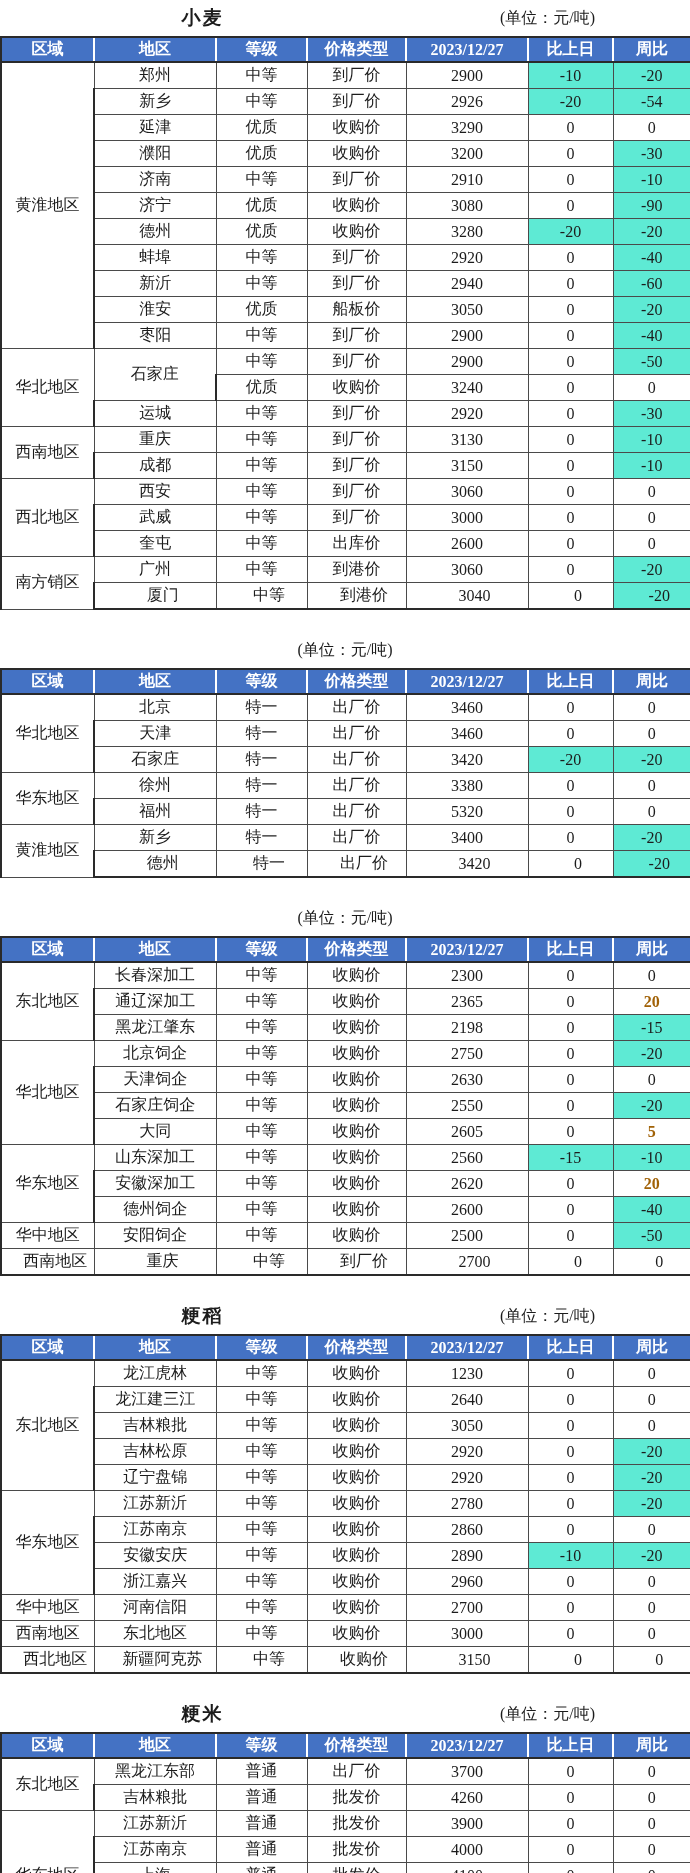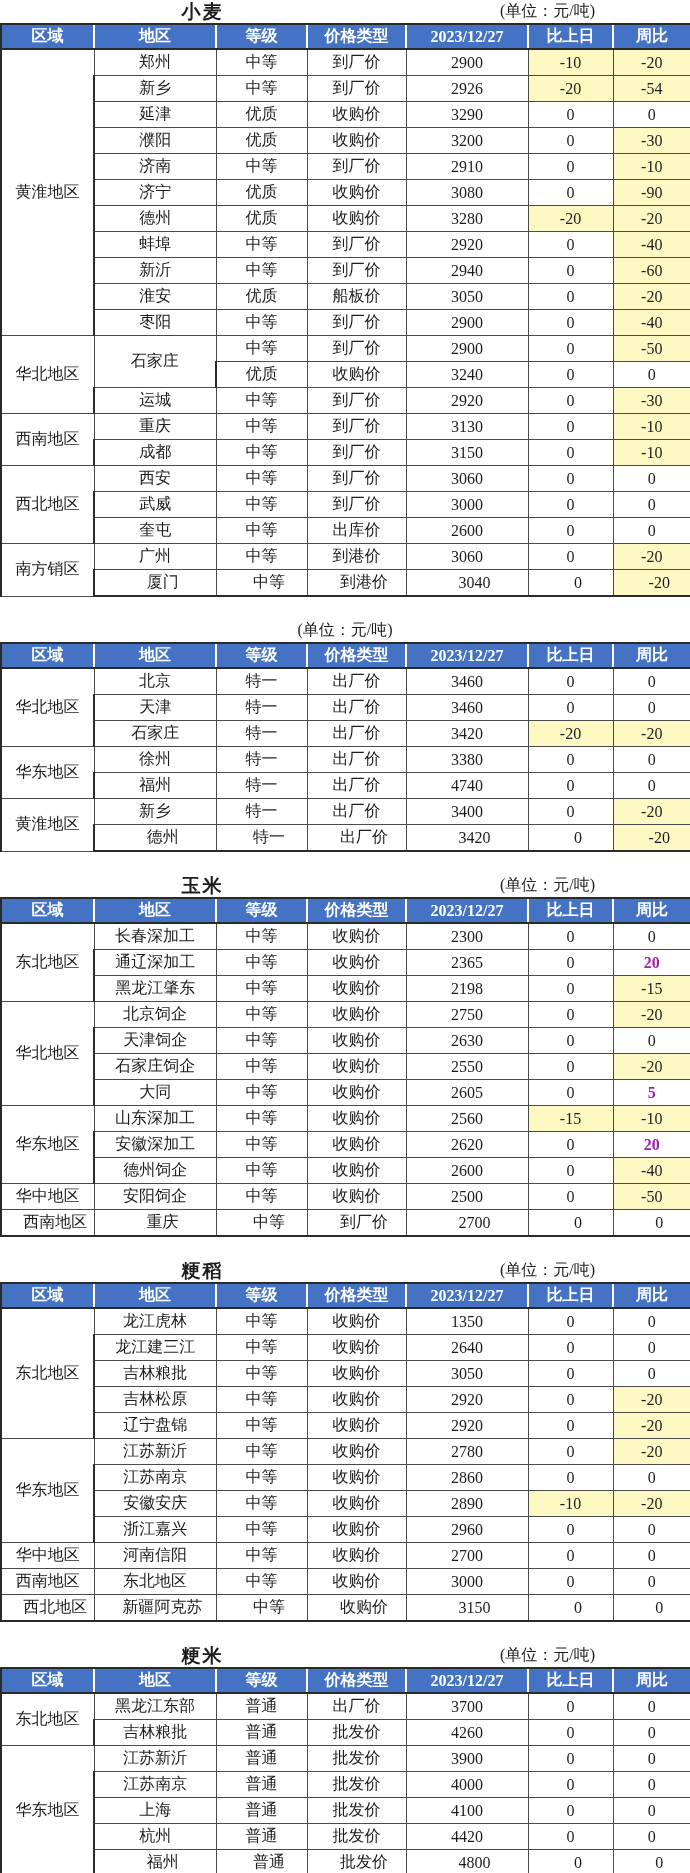--- a/index.html
+++ b/index.html
@@ -3,43 +3,43 @@
 <meta charset="utf-8">
 <style>
   html,body{margin:0;padding:0;background:#ffffff;}
   body{
     width:690px;
     font-family:"Liberation Serif","DejaVu Serif",serif;
     color:#1c1c1c;
     -webkit-font-smoothing:antialiased;
   }
   .page{width:690px;}
-  .title-row{display:flex;align-items:center;height:23px;}
+  .title-row{display:flex;align-items:center;height:36px;}
   .title-main{flex:0 0 405px;text-align:center;font-size:19px;font-weight:bold;letter-spacing:2px;}
   .title-unit{flex:1;font-size:16px;text-align:center;}
   table.price-table{width:690px;border-collapse:collapse;table-layout:fixed;}
   th{
     background:#4472C4;color:#ffffff;font-size:16px;font-weight:bold;
     height:23px;padding:0;
     border-left:2px solid #ffffff;
     border-top:2px solid #2a2a2a;border-bottom:2px solid #2a2a2a;
     overflow:hidden;white-space:nowrap;
   }
   th:first-child{border-left:2px solid #2a2a2a;}
   th:last-child{border-right:2px solid #2a2a2a;}
   td{
     border:1px solid #4a4a4a;height:25px;padding:0;
     text-align:center;vertical-align:middle;font-size:16px;
     overflow:hidden;white-space:nowrap;background:#ffffff;
   }
   tr > td:first-child{border-left:2px solid #2a2a2a;}
   tr > td:last-child{border-right:2px solid #2a2a2a;}
   tbody tr:last-child td{border-bottom:2px solid #2a2a2a;padding-left:15px;}
-  td.green{background:#fef9c3;}
-  td.red{color:#a21caf;font-weight:bold;}
+  td.green{background:#5eead4;}
+  td.red{color:#a16207;font-weight:bold;}
   .gap{height:22px;background:#ffffff;}
 </style>
 </head>
 <body>
 
 <div class="page">
   <div id="sections">
       <div class="title-row">
         <div class="title-main">小麦</div>
         <div class="title-unit">(单位：元/吨)</div>
@@ -297,21 +297,21 @@
             <td>特一</td>
             <td>出厂价</td>
             <td>3380</td>
             <td>0</td>
             <td>0</td>
           </tr>
           <tr>
             <td>福州</td>
             <td>特一</td>
             <td>出厂价</td>
-            <td>4740</td>
+            <td>5320</td>
             <td>0</td>
             <td>0</td>
           </tr>
           <tr>
             <td rowspan="2">黄淮地区</td>
             <td>新乡</td>
             <td>特一</td>
             <td>出厂价</td>
             <td>3400</td>
             <td>0</td>
@@ -322,21 +322,20 @@
             <td>特一</td>
             <td>出厂价</td>
             <td>3420</td>
             <td>0</td>
             <td class="green">-20</td>
           </tr>
         </tbody>
       </table>
       <div class="gap"></div>
       <div class="title-row">
-        <div class="title-main">玉米</div>
         <div class="title-unit">(单位：元/吨)</div>
       </div>
       <table class="price-table">
         <colgroup>
           <col style="width: 93px;">
           <col style="width: 122px;">
           <col style="width: 91px;">
           <col style="width: 99px;">
           <col style="width: 122px;">
           <col style="width: 85px;">
@@ -482,21 +481,21 @@
             <th>比上日</th>
             <th>周比</th>
           </tr>
         </thead>
         <tbody>
           <tr>
             <td rowspan="5">东北地区</td>
             <td>龙江虎林</td>
             <td>中等</td>
             <td>收购价</td>
-            <td>1350</td>
+            <td>1230</td>
             <td>0</td>
             <td>0</td>
           </tr>
           <tr>
             <td>龙江建三江</td>
             <td>中等</td>
             <td>收购价</td>
             <td>2640</td>
             <td>0</td>
             <td>0</td>

